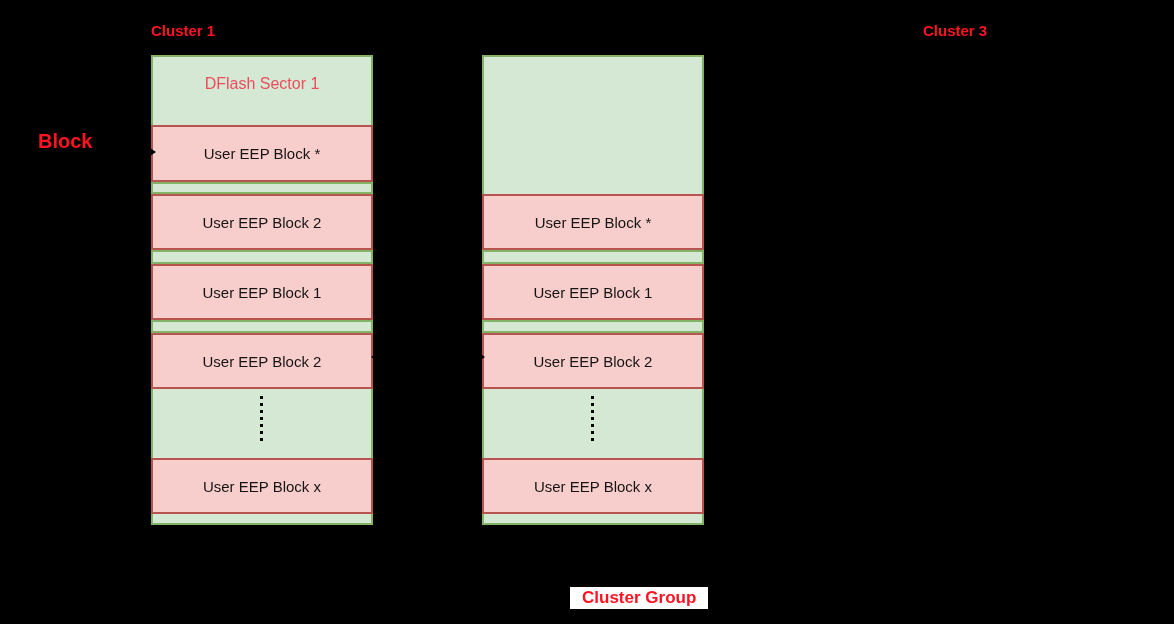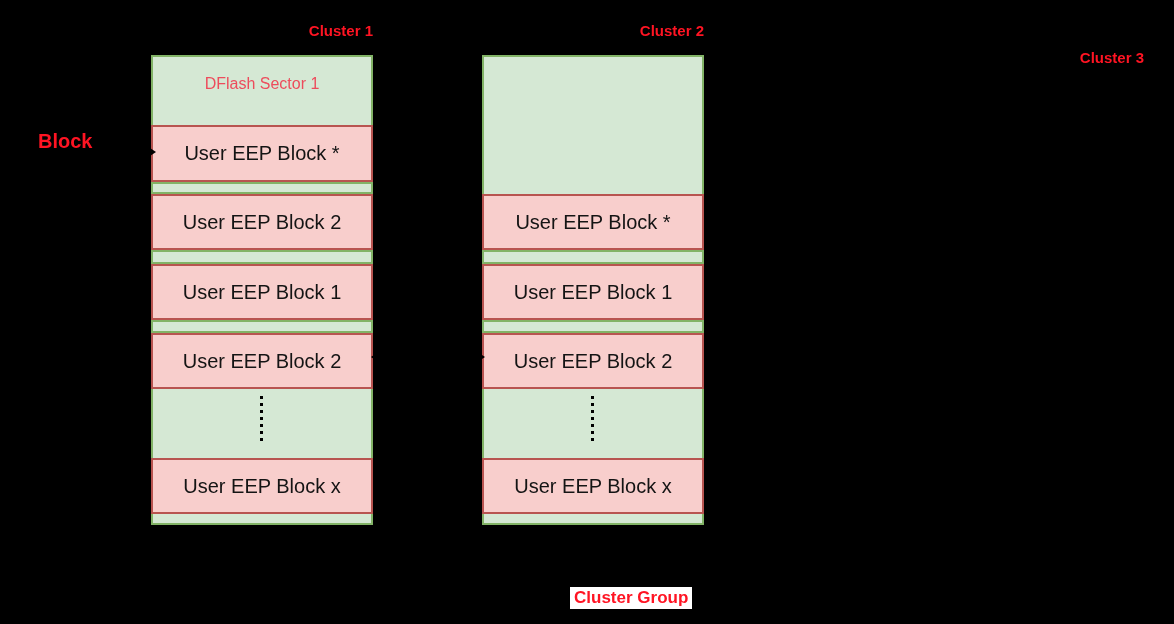--- a/index.html
+++ b/index.html
@@ -6,59 +6,58 @@
     --green-fill:#d5e8d4; --green-stroke:#82b366;
     --pink-fill:#f8cecc;  --pink-stroke:#b85450;
     --title-red:#ff1423;  --sector-red:#ed4c5c;
     --block-text:#141414; --label-bg:#ffffff;
     --arrow-black:#000000; --background:#000000;
   }
   html,body{margin:0;padding:0;}
   body{background:var(--background);font-family:"Liberation Sans",sans-serif;}
   .canvas{position:relative;width:1174px;height:624px;background:var(--background);overflow:hidden;}
 
-  .cluster-title{position:absolute;top:21px;height:20px;text-align:right;
+  .cluster-title{position:absolute;top:21px;height:20px;text-align:left;
     color:var(--title-red);font-weight:bold;font-size:15px;line-height:20px;}
   .cluster-box{position:absolute;top:55px;height:470px;box-sizing:border-box;
     background:var(--green-fill);border:2px solid var(--green-stroke);}
   .sector-label{position:absolute;top:18px;left:0;right:0;text-align:center;
     color:var(--sector-red);font-size:16px;}
   .pink-row{position:absolute;left:-2px;right:-2px;box-sizing:border-box;
     background:var(--pink-fill);border:2px solid var(--pink-stroke);
     display:flex;align-items:center;justify-content:center;
-    color:var(--block-text);font-size:20px;}
+    color:var(--block-text);font-size:15px;}
   .green-strip{position:absolute;left:-2px;right:-2px;box-sizing:border-box;
     background:var(--green-fill);border:2px solid var(--green-stroke);}
   .v-ellipsis{position:absolute;left:calc(50% - 2px);width:3px;height:46px;
     background:repeating-linear-gradient(to bottom,var(--arrow-black) 0 3px,transparent 3px 7px);}
 
   .side-label{position:absolute;left:38px;top:130px;color:var(--title-red);
     font-weight:bold;font-size:20px;}
   .group-label{position:absolute;left:570px;top:587px;background:var(--label-bg);
-    color:var(--title-red);font-weight:bold;font-size:17px;padding:1px 4px;}
+    color:var(--title-red);font-weight:bold;font-size:17px;padding:1px 12px;}
 
   .arrow-line{position:absolute;height:2px;background:var(--arrow-black);}
   .arrow-head{position:absolute;width:0;height:0;}
   .arrow-head.right{border-top:6px solid transparent;border-bottom:6px solid transparent;
     border-left:9px solid var(--arrow-black);}
   .arrow-head.left{border-top:6px solid transparent;border-bottom:6px solid transparent;
     border-right:9px solid var(--arrow-black);}
 
   
   #c1-title,#c1-box{left:151px;width:222px;}
   #c2-title,#c2-box{left:482px;width:222px;}
-  #c3-title,#c3-box{left:923px;width:221px;margin-top:27px;}
+  #c3-title,#c3-box{left:923px;width:221px;}
 </style>
 </head>
 <body>
 
 <div class="canvas">
 
   <div id="c1-title" class="cluster-title">Cluster 1</div>
-  <div id="c2-title" class="cluster-title">Cluster 2</div>
   <div id="c3-title" class="cluster-title">Cluster 3</div>
 
   <div class="side-label">Block</div>
 
   <div id="c1-box" class="cluster-box">
     <div class="sector-label">DFlash Sector 1</div>
     <div class="pink-row" style="top:68px;height:57px;">
         <span>User EEP Block *</span>
       </div>
     <div class="green-strip" style="top:125px;height:12px;"></div>

